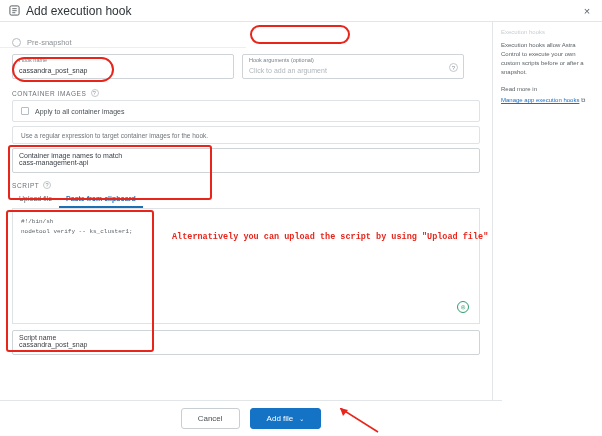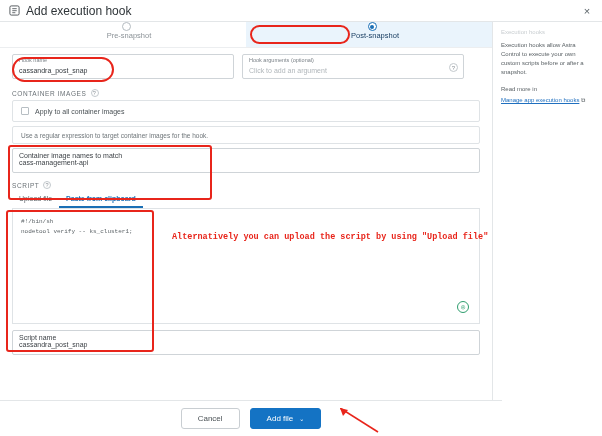--- a/index.html
+++ b/index.html
@@ -78,24 +78,23 @@
   
   .radio-row {
     display: flex;
     gap: 0;
     padding: 0;
   }
   .radio-cell {
     width: 246px;
     height: 26px;
     display: flex;
-    align-items: center;
+    align-items: flex-end;
     padding-left: 12px;
     border-bottom: 1px solid #eceef0;
-    flex-direction: column;
   }
   .radio-cell.selected {
     background: #eaf4fc;
   }
   .radio {
     width: 9px; height: 9px;
     border-radius: 50%;
     border: 1px solid #b4bbc0;
     background: #fff;
     margin-right: 6px;
@@ -356,24 +355,20 @@
 
 <div class="body-wrap">
 
   <div class="main">
 
     <div class="radio-row">
       <div class="radio-cell">
         <span class="radio"></span>
         <span class="radio-label muted">Pre-snapshot</span>
       </div>
-      <div class="radio-cell selected">
-        <span class="radio on"></span>
-        <span class="radio-label sel">Post-snapshot</span>
-      </div>
     </div>
 
     <div class="field-row">
       <div class="field w1">
         <div class="f-label">Hook name</div>
         <div class="f-value">cassandra_post_snap</div>
       </div>
       <div class="field w2">
         <div class="f-label">Hook arguments (optional)</div>
         <div class="f-value placeholder">Click to add an argument</div>

